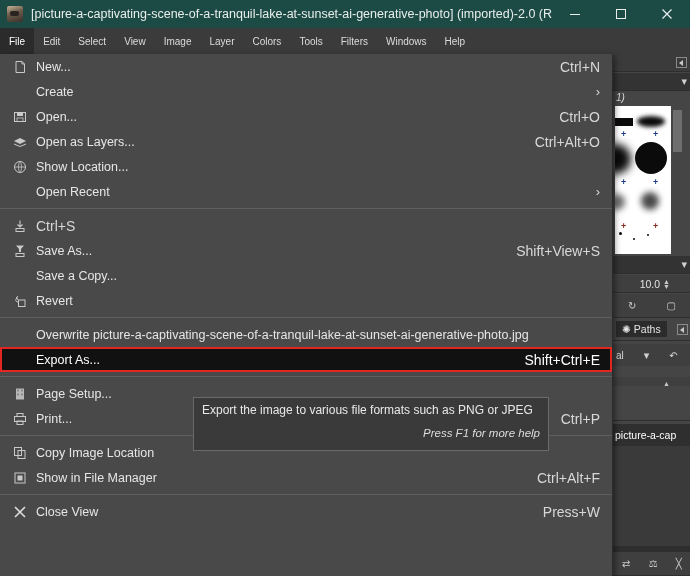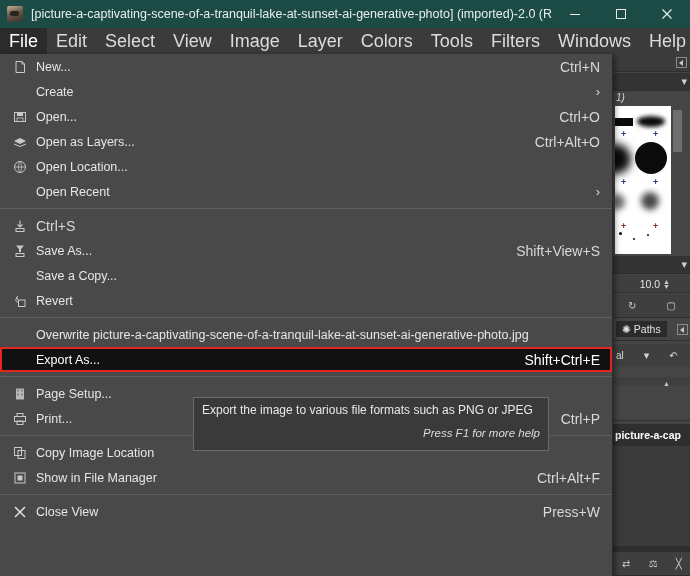--- a/index.html
+++ b/index.html
@@ -37,21 +37,21 @@
   }
   .win-btn svg { display: block; }
 
   
   .menubar {
     position: absolute; left: 0; top: 28px; width: 690px; height: 26px;
     background: #3b3b3b; display: flex; align-items: stretch;
   }
   .menubar-item {
     padding: 0 9px; display: flex; align-items: center;
-    color: #dcdcdc; font-size: 18px; white-space: nowrap;
+    color: #dcdcdc; font-size: 10px; white-space: nowrap;
   }
   .menubar-item.active { background: #2b2b2b; color: #ffffff; }
 
   
   .canvas-area {
     position: absolute; left: 0; top: 54px; width: 612px; height: 522px;
     background: #464646;
   }
   .canvas-inner {
     position: absolute; left: 2px; top: 2px; right: 2px; bottom: 2px;
@@ -282,21 +282,21 @@
       <span>100.0</span>
       <span class="spin">
           <span>▲</span>
           <span>▼</span>
         </span>
     </div>
 
     <div class="dock-row" style="top:332px; height:34px; background:#454545;"></div>
     <div class="dock-row dock-sep" style="top:366px;"></div>
 
-    <div class="dock-row layer-name" style="top:370px; height:22px; display:flex; align-items:center;font-weight:bold;">
+    <div class="dock-row layer-name" style="top:370px; height:22px; display:flex; align-items:center;">
       <span>picture-a-cap</span>
     </div>
 
     <div class="dock-row" style="top:392px; height:100px; background:#3a3a3a;"></div>
     <div class="dock-row" style="top:492px; height:22px; background:#2e2e2e;"></div>
 
     <div class="dock-row icon-row" style="top:498px; height:24px; background:#3f3f3f;">
       <span>⇄</span>
       <span>⚖</span>
       <span>╳</span>
@@ -345,21 +345,21 @@
       <span class="accel">Ctrl+Alt+O</span>
     </div>
 
     <div class="mi">
       <span class="ico">
         <svg width="14" height="14" viewBox="0 0 14 14">
             <circle cx="7" cy="7" r="5.5" fill="none" stroke="#c9c9c9" stroke-width="1"></circle>
             <path d="M1.5 7h11 M7 1.5c2 2 2 9 0 11 M7 1.5c-2 2-2 9 0 11" fill="none" stroke="#c9c9c9" stroke-width="0.8"></path>
           </svg>
       </span>
-      <span class="lbl">Open Location...</span>
+      <span class="lbl">Show Location...</span>
       <span class="accel"></span>
     </div>
 
     <div class="mi">
       <span class="ico blank"></span>
       <span class="lbl">Open Recent</span>
       <span class="arrow">›</span>
     </div>
 
     <div class="sep"></div>

